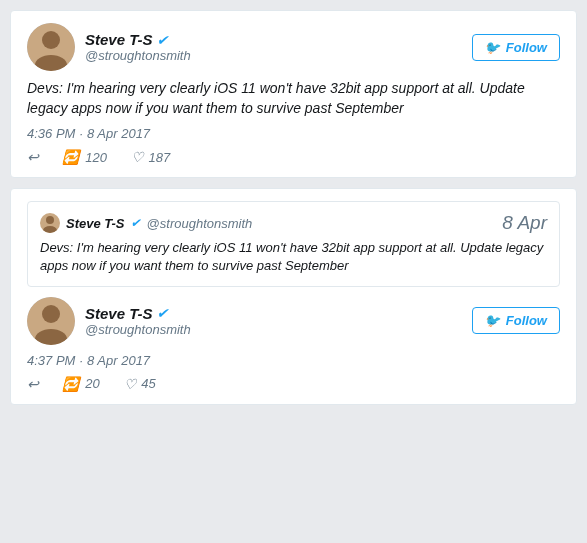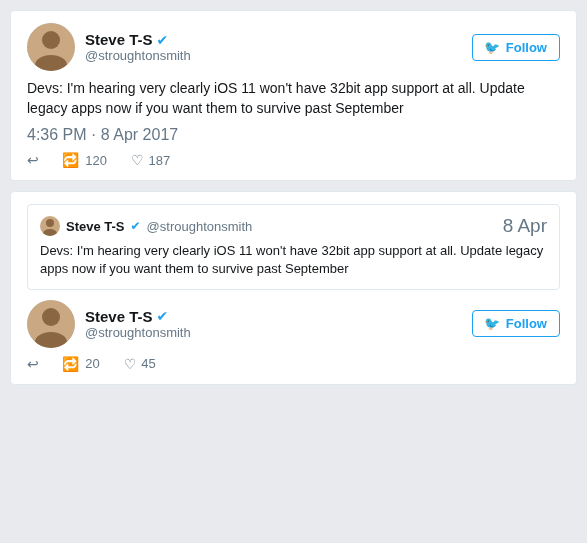--- a/index.html
+++ b/index.html
@@ -1,15 +1,15 @@
 <!DOCTYPE html>
 <html><head>
   <meta charset="utf-8">
   <style>
-    * { box-sizing: border-box; margin: 0; padding: 0; }
+    * { box-sizing: border-box; margin: 0; padding: 0; font-style: italic; }
     body {
       font-family: -apple-system, "Helvetica Neue", Arial, sans-serif;
       background: #e8eaed;
       width: 587px;
       min-height: 543px;
       padding: 10px;
     }
     .tweet-card {
       background: #fff;
       border: 1px solid #e1e8ed;
@@ -106,21 +106,21 @@
     .follow-button .bird-icon {
       font-size: 13px;
     }
     .tweet-text {
       font-size: 14px;
       color: #14171a;
       line-height: 1.4;
       margin-bottom: 8px;
     }
     .tweet-timestamp {
-      font-size: 16px;
+      font-size: 13px;
       color: #657786;
       margin-bottom: 8px;
     }
     .tweet-actions {
       display: flex;
       align-items: center;
       gap: 24px;
     }
     .action-item {
       display: flex;
@@ -266,20 +266,21 @@
         </div>
         <span class="user-handle">@stroughtonsmith</span>
       </div>
     </div>
     <button class="follow-button">
       <span class="bird-icon">🐦</span>
       <span>Follow</span>
     </button>
   </div>
 
+  <p class="tweet-timestamp">4:37 PM · 8 Apr 2017</p>
   <div class="tweet-actions">
     <div class="action-item">
       <span class="action-icon">↩</span>
     </div>
     <div class="action-item">
       <span class="action-icon">🔁</span>
       <span>20</span>
     </div>
     <div class="action-item">
       <span class="action-icon">♡</span>

